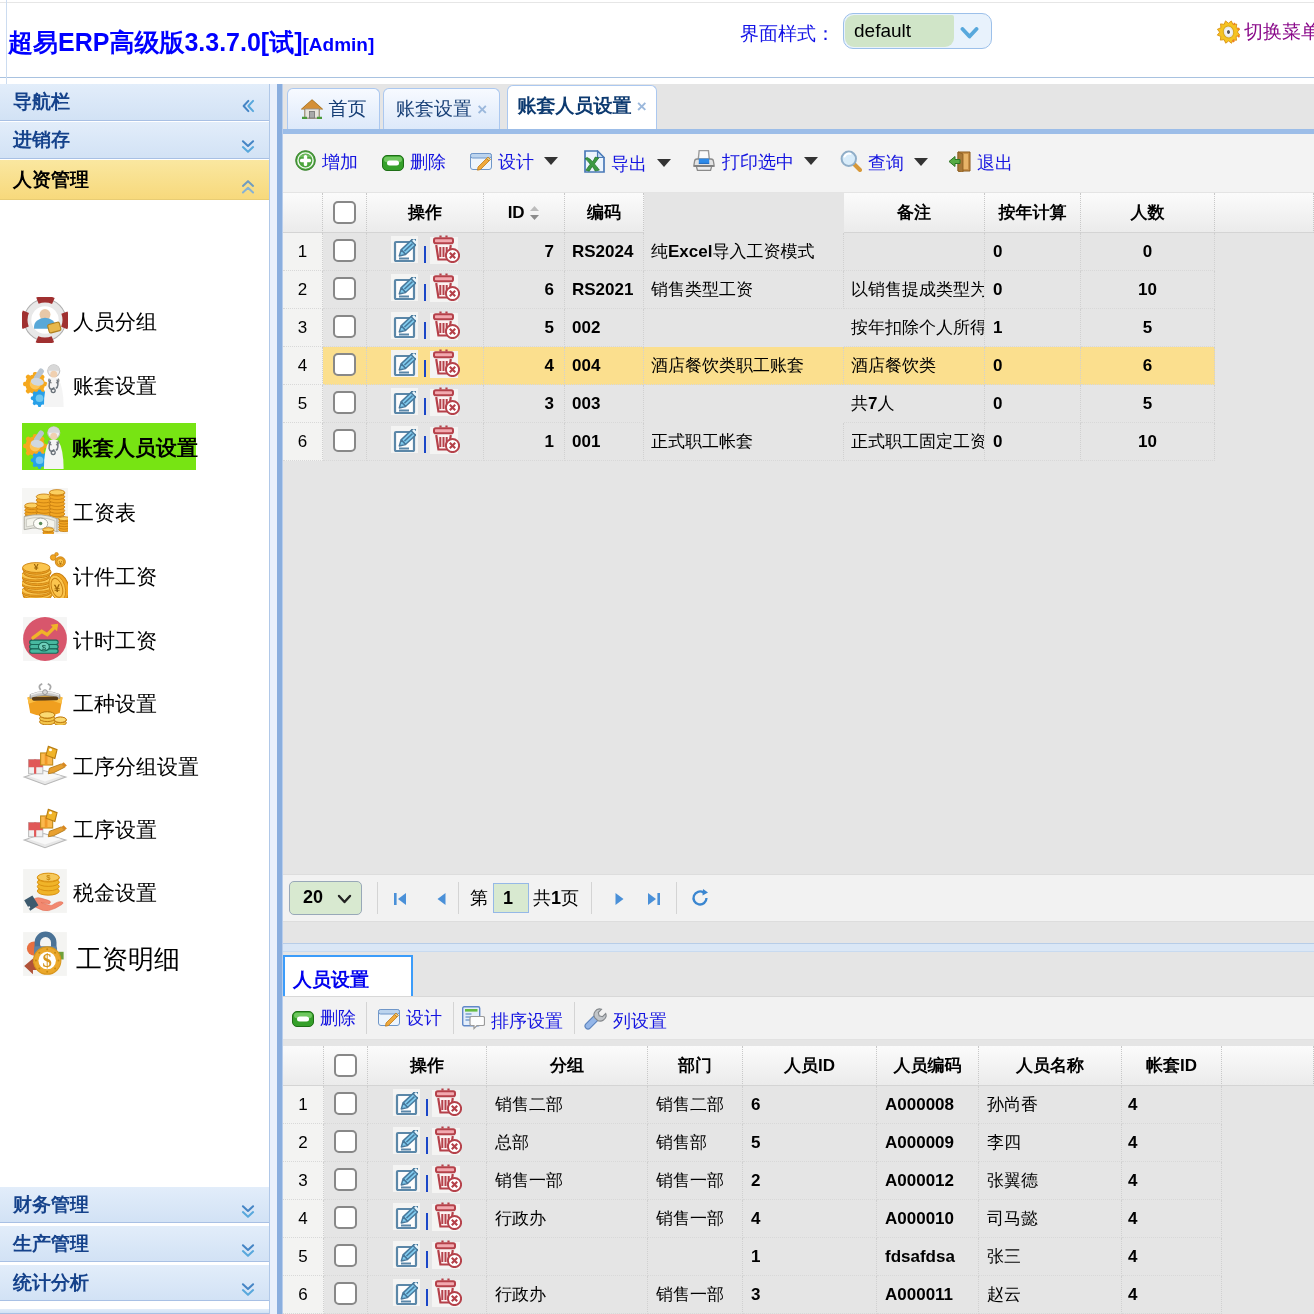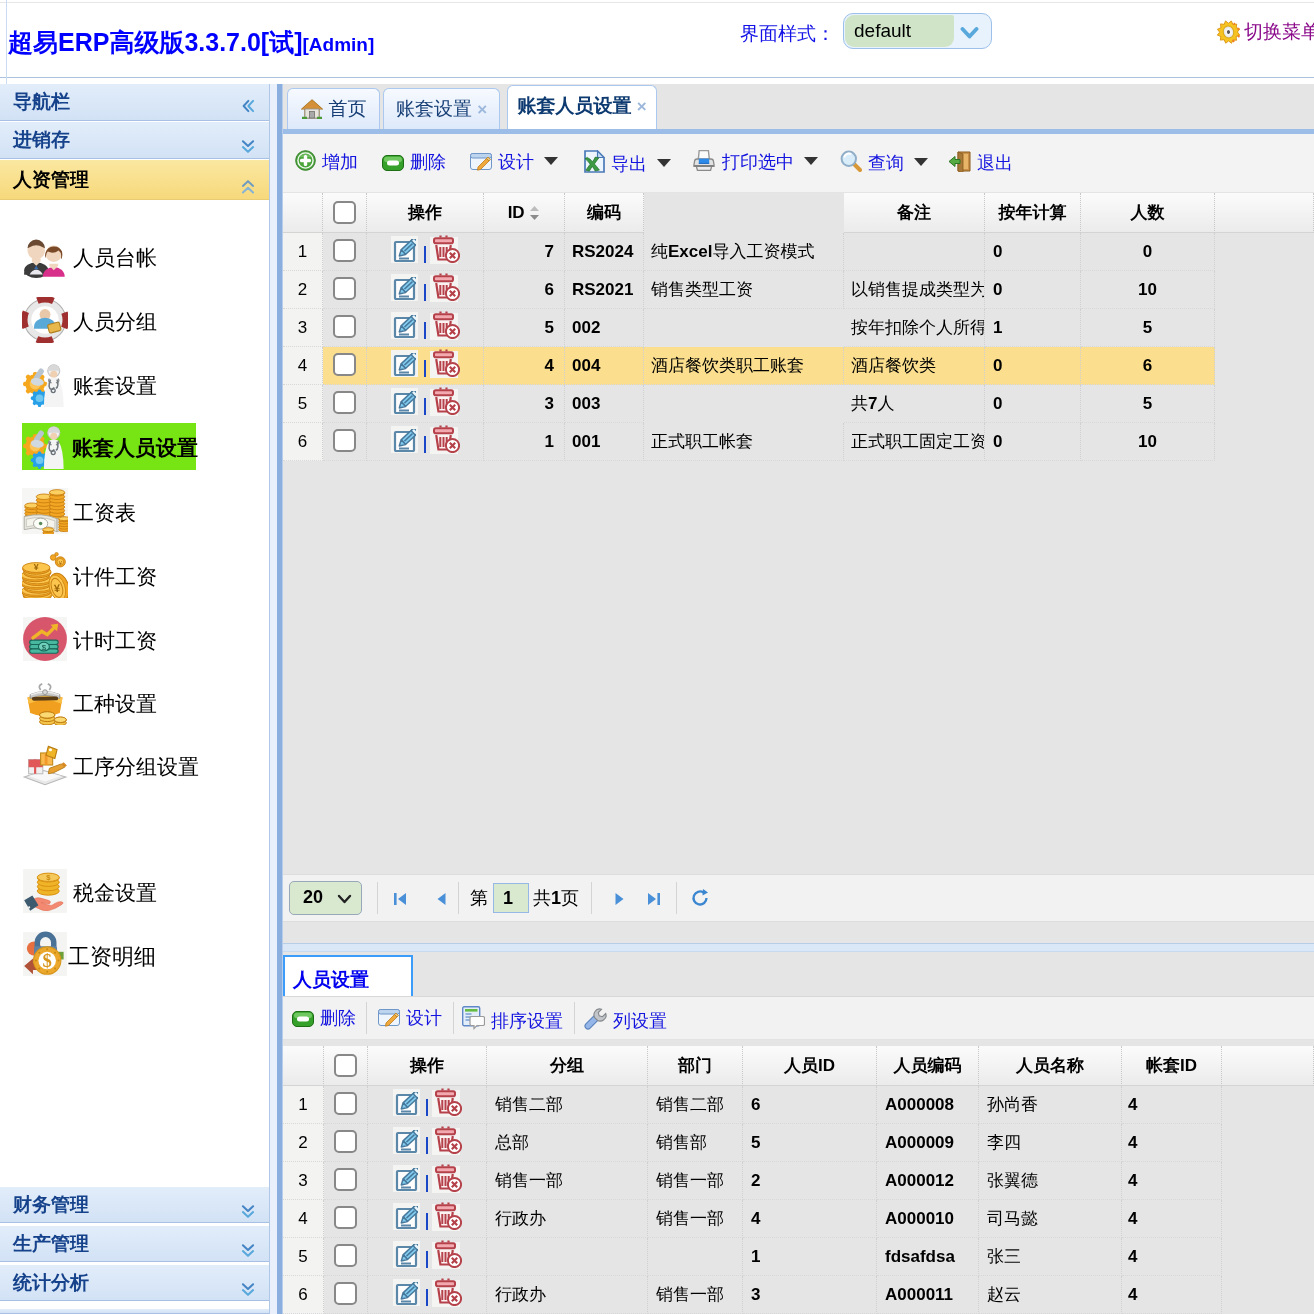--- a/index.html
+++ b/index.html
@@ -42,37 +42,20 @@
             <path d="M18 4 L11.5 11 L18 18" stroke="#58a8dc" stroke-width="2.8" fill="none" stroke-linecap="round" stroke-linejoin="round"></path>
           </svg></span></div>
 <div class="acc" style="top:38px">进销存<span class="a" style="right:13px;top:8px"><svg width="16" height="16" viewBox="0 0 22 22">
             <path d="M4 4.5 L11 11 L18 4.5" stroke="#4585c5" stroke-width="2.8" fill="none" stroke-linecap="round" stroke-linejoin="round"></path>
             <path d="M4 12.5 L11 19 L18 12.5" stroke="#58a8dc" stroke-width="2.8" fill="none" stroke-linecap="round" stroke-linejoin="round"></path>
           </svg></span></div>
 <div class="acc" style="top:76px;height:40px;line-height:39px;background:linear-gradient(#fae7a0,#f7d97c);color:#000;border-bottom:1px solid #e8cc74">人资管理<span class="a" style="right:13px;top:9px"><svg width="16" height="16" viewBox="0 0 22 22">
             <path d="M4 9.5 L11 3 L18 9.5" stroke="#6f9cc0" stroke-width="2.8" fill="none" stroke-linecap="round" stroke-linejoin="round"></path>
             <path d="M4 18.5 L11 12 L18 18.5" stroke="#86b2d4" stroke-width="2.8" fill="none" stroke-linecap="round" stroke-linejoin="round"></path>
           </svg></span></div>
-<div class="a" style="left:22px;top:150px;width:240px;height:44px">
-        <span class="a" style="left:0;top:-1px"><svg width="46" height="46" viewBox="0 0 42 42">
-<ellipse cx="13" cy="34" rx="11" ry="7" fill="#3a3a3a"></ellipse>
-<path d="M2 38 a11 9 0 0 1 22 0 z" fill="#484848"></path>
-<circle cx="13" cy="16" r="8" fill="#f0d6be"></circle>
-<path d="M5 14 a8 8 0 0 1 16 0 l-2 -1 a12 12 0 0 0 -12 0 z" fill="#6a4a32"></path>
-<path d="M2 38 a11 10 0 0 1 22 0 z" fill="#3c3c3c"></path>
-<path d="M9 26 l4 4 4 -4 v-3 h-8 z" fill="#f0d6be"></path>
-<path d="M13 30 l-2 3 h4 z" fill="#3a6ab0"></path>
-<path d="M7 38 a7 9 0 0 1 12 0 z" fill="#e8e8ee"></path>
-<circle cx="29" cy="19" r="7.5" fill="#f0d6be"></circle>
-<path d="M21.5 18 a8 8 0 0 1 15 -1 q1 5 -1 7 q1 -6 -2 -8 a10 10 0 0 1 -10 1 q-2 2 -1.5 6 q-1.5 -2 -0.5 -5 z" fill="#7a4a28"></path>
-<path d="M19 40 a10 9 0 0 1 20 0 z" fill="#d8308a"></path>
-<path d="M25 30 l4 4 4 -4 v-2 h-8 z" fill="#f0d6be"></path>
-</svg></span>
-        <span class="a" style="left:51px;top:10px;font-size:21px;color:#000;white-space:nowrap">人员台帐</span>
-      </div>
 <div class="a" style="left:22px;top:214px;width:240px;height:44px">
         <span class="a" style="left:0;top:-1px"><svg width="46" height="46" viewBox="0 0 42 42">
 <circle cx="21" cy="21" r="19" fill="#e8e8e8" stroke="#b0b0b0" stroke-width="1"></circle>
 <circle cx="21" cy="21" r="19" fill="none" stroke="#a03030" stroke-width="6" stroke-dasharray="14.9 14.9" stroke-dashoffset="37.3"></circle>
 <circle cx="21" cy="21" r="12.5" fill="#fff"></circle>
 <circle cx="21" cy="16" r="5" fill="#e8c8a8"></circle>
 <path d="M11 27 a10 8 0 0 1 20 0 v2 h-20 z" fill="#58a8d8"></path>
 <rect x="24" y="24" width="11" height="8" rx="1.5" fill="#e8b84c" stroke="#b08020" stroke-width="1" transform="rotate(-15 29 28)"></rect>
 </svg></span>
         <span class="a" style="left:51px;top:10px;font-size:21px;color:#000;white-space:nowrap">人员分组</span>
@@ -275,20 +258,36 @@
 <path d="M12 16 v13 M6 22 h13" stroke="#e05858" stroke-width="2"></path>
 <rect x="17" y="10" width="11" height="11" fill="#fbb84c" stroke="#c08a18"></rect>
 <path d="M22 10 v11" stroke="#f09828" stroke-width="2.5"></path>
 <path d="M24 4 l8 3 l-2 8 l-8 -3 z" fill="#f0b429" stroke="#b87c10"></path>
 <circle cx="26" cy="7" r="1.4" fill="#fff"></circle>
 <path d="M25 24 L36 20 L39 23 L29 28 l-5 1 z" fill="#e8a030" stroke="#b07818" stroke-width="0.8"></path>
 <path d="M36 20 L39 23 L41 21.5 L38 18.5 Z" fill="#d88820"></path>
 </svg></span>
         <span class="a" style="left:51px;top:10px;font-size:21px;color:#000;white-space:nowrap">工序分组设置</span>
       </div>
+<div class="a" style="left:22px;top:722px;width:240px;height:44px">
+        <span class="a" style="left:0;top:-1px"><svg width="46" height="46" viewBox="0 0 42 42">
+<path d="M2 32 L20 26 L40 32 L21 39 Z" fill="#e8e8e8" stroke="#b8b8b8"></path>
+<path d="M6 31 L20 27 L36 31 L21 36 Z" fill="#f8f8f8"></path>
+<rect x="6" y="16" width="13" height="13" fill="#f0f0f0" stroke="#c0c0c0"></rect>
+<rect x="6" y="16" width="13" height="5" fill="#e05858"></rect>
+<path d="M12 16 v13 M6 22 h13" stroke="#e05858" stroke-width="2"></path>
+<rect x="17" y="10" width="11" height="11" fill="#fbb84c" stroke="#c08a18"></rect>
+<path d="M22 10 v11" stroke="#f09828" stroke-width="2.5"></path>
+<path d="M24 4 l8 3 l-2 8 l-8 -3 z" fill="#f0b429" stroke="#b87c10"></path>
+<circle cx="26" cy="7" r="1.4" fill="#fff"></circle>
+<path d="M25 24 L36 20 L39 23 L29 28 l-5 1 z" fill="#e8a030" stroke="#b07818" stroke-width="0.8"></path>
+<path d="M36 20 L39 23 L41 21.5 L38 18.5 Z" fill="#d88820"></path>
+</svg></span>
+        <span class="a" style="left:51px;top:10px;font-size:21px;color:#000;white-space:nowrap">工序设置</span>
+      </div>
 <div class="a" style="left:22px;top:785px;width:240px;height:44px">
         <span class="a" style="left:0;top:-1px"><svg width="46" height="46" viewBox="0 0 42 42">
 <rect x="1" y="1" width="40" height="40" fill="#f4f4f2"></rect>
 <g stroke="#d89010" stroke-width="0.9" fill="#f0b429">
 <ellipse cx="24" cy="21" rx="10" ry="3.8"></ellipse>
               <ellipse cx="24" cy="17" rx="10" ry="3.8"></ellipse>
               <ellipse cx="24" cy="13" rx="10" ry="3.8"></ellipse>
               <ellipse cx="24" cy="9" rx="10" ry="3.8"></ellipse>
 </g>
 <ellipse cx="24" cy="8.5" rx="10" ry="3.8" fill="#f6c95c" stroke="#d89010" stroke-width="0.9"></ellipse>
@@ -314,21 +313,21 @@
               <circle cx="23" cy="37.3" r="0.9"></circle>
               <circle cx="12.7" cy="27" r="0.9"></circle>
               <circle cx="33.3" cy="27" r="0.9"></circle>
 <circle cx="15.8" cy="19.8" r="0.9"></circle>
               <circle cx="30.2" cy="19.8" r="0.9"></circle>
               <circle cx="15.8" cy="34.2" r="0.9"></circle>
               <circle cx="30.2" cy="34.2" r="0.9"></circle>
 </g>
 <text x="23" y="33" font-size="17" font-weight="bold" text-anchor="middle" fill="#d8961c" font-family="Liberation Serif">$</text>
 </svg></span>
-        <span class="a" style="left:46px;top:10px;font-size:22px;color:#000;white-space:nowrap">工资明细</span>
+        <span class="a" style="left:54px;top:10px;font-size:26px;color:#000;white-space:nowrap">工资明细</span>
       </div>
 <div class="acc" style="top:1102px;border-top:1px solid #fff">财务管理<span class="a" style="right:13px;top:8px"><svg width="16" height="16" viewBox="0 0 22 22">
             <path d="M4 4.5 L11 11 L18 4.5" stroke="#4585c5" stroke-width="2.8" fill="none" stroke-linecap="round" stroke-linejoin="round"></path>
             <path d="M4 12.5 L11 19 L18 12.5" stroke="#58a8dc" stroke-width="2.8" fill="none" stroke-linecap="round" stroke-linejoin="round"></path>
           </svg></span></div>
 <div class="acc" style="top:1141px;border-top:1px solid #fff">生产管理<span class="a" style="right:13px;top:8px"><svg width="16" height="16" viewBox="0 0 22 22">
             <path d="M4 4.5 L11 11 L18 4.5" stroke="#4585c5" stroke-width="2.8" fill="none" stroke-linecap="round" stroke-linejoin="round"></path>
             <path d="M4 12.5 L11 19 L18 12.5" stroke="#58a8dc" stroke-width="2.8" fill="none" stroke-linecap="round" stroke-linejoin="round"></path>
           </svg></span></div>
 <div class="acc" style="top:1180px;border-top:1px solid #fff">统计分析<span class="a" style="right:13px;top:8px"><svg width="16" height="16" viewBox="0 0 22 22">

